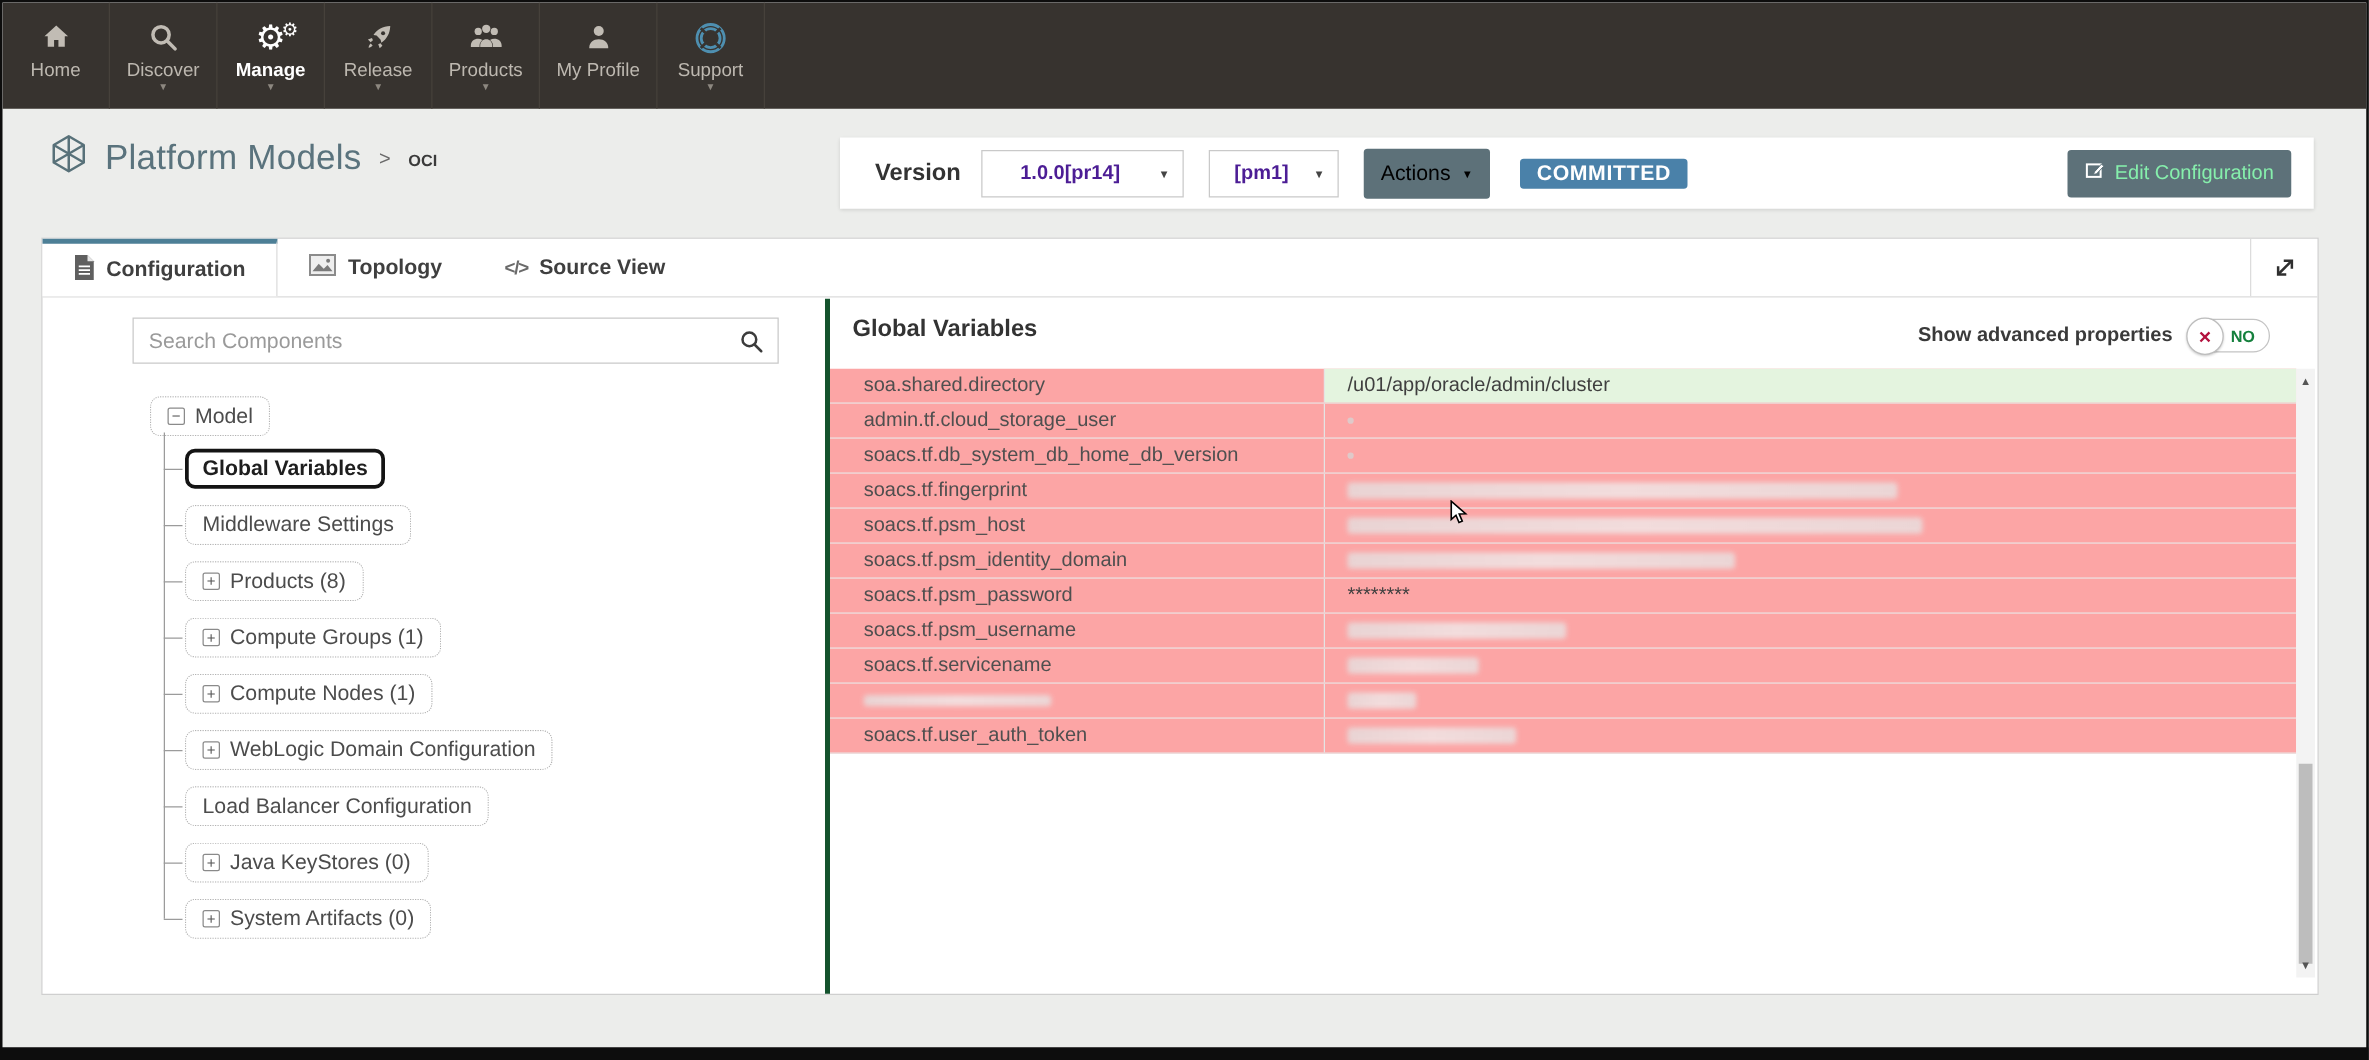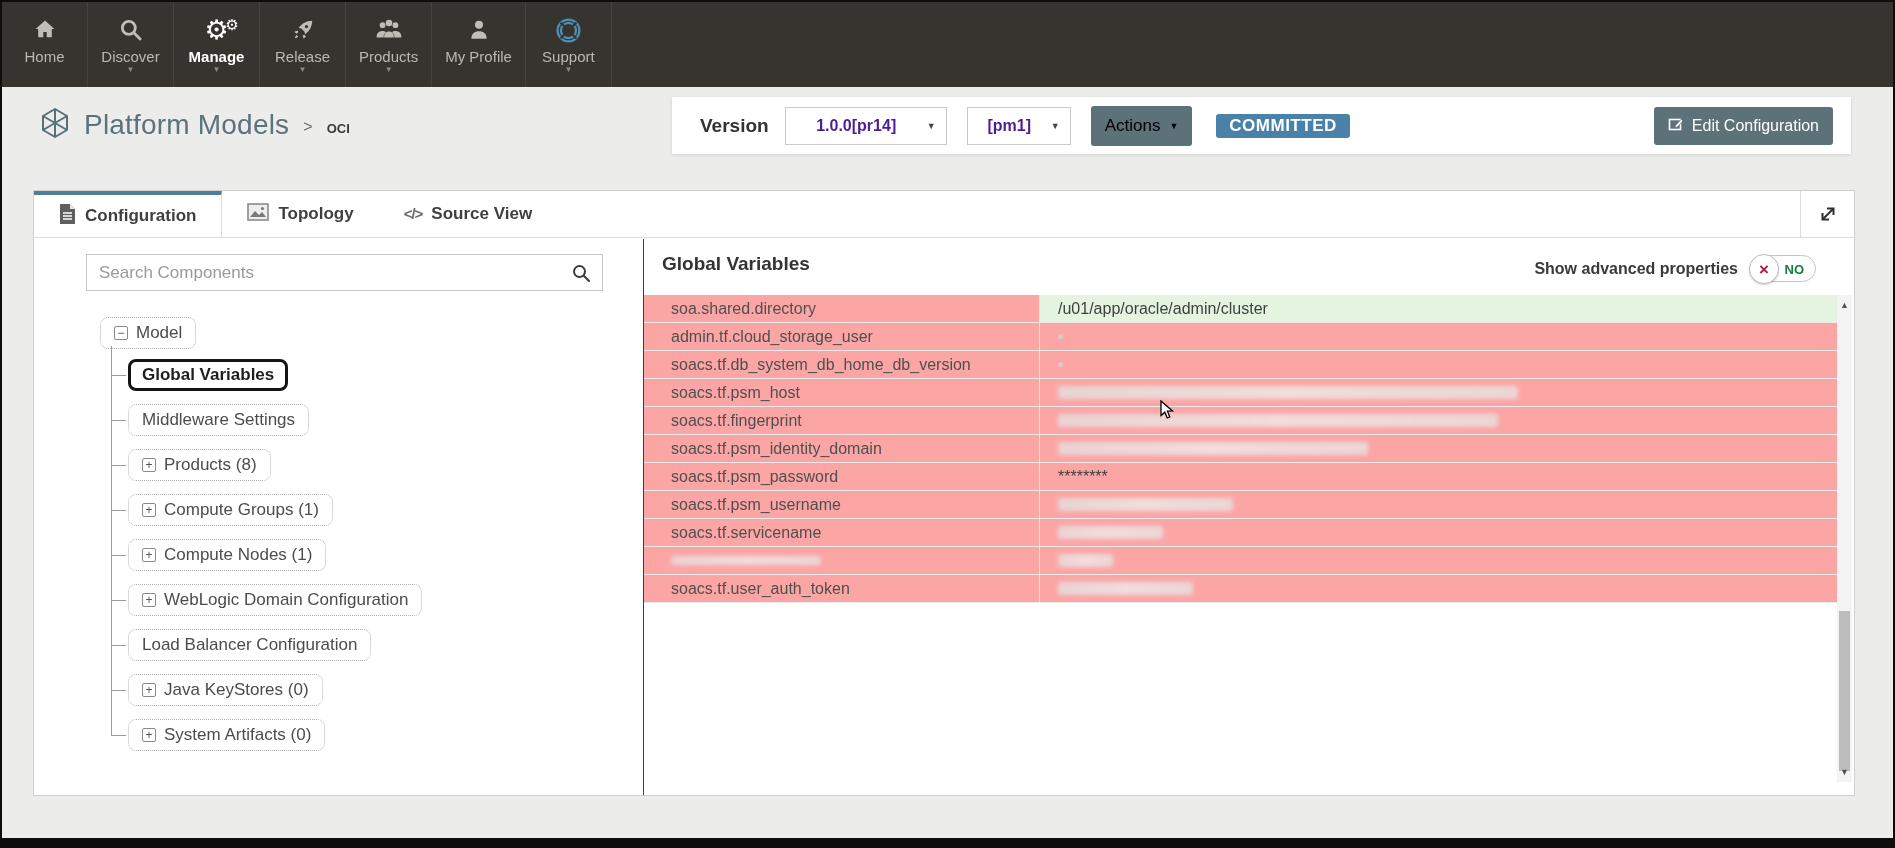--- a/index.html
+++ b/index.html
@@ -19,42 +19,42 @@
   .nav-item.has-caret .nav-caret { visibility:visible; }
   .gear-combo { position:relative; color:#fff; font-size:27px; line-height:27px; }
   .gear-combo .gear-small { position:absolute; font-size:15px; top:-6px; right:-10px; }
 
   
   .title-block { position:absolute; left:36px; top:104px; display:flex; align-items:center; gap:12px; }
   .title-main { font-size:28px; color:#5a737d; font-weight:400; letter-spacing:.2px; }
   .title-sep { font-size:16px; color:#6a6a6a; margin:4px 2px 0 2px; }
   .title-current { font-size:19px; font-weight:bold; color:#3b3b3b; font-variant:small-caps; margin-top:4px; }
 
-  .version-bar { position:absolute; left:670px; top:95px; width:1179px; height:57px; background:#fff; box-shadow:0 1px 3px rgba(0,0,0,.12); display:flex; align-items:center; padding:0 18px; }
+  .version-bar { position:absolute; left:670px; top:108px; width:1179px; height:57px; background:#fff; box-shadow:0 1px 3px rgba(0,0,0,.12); display:flex; align-items:center; padding:0 18px; }
   .version-label { font-size:19px; font-weight:bold; color:#333; margin:0 16px 0 10px; }
   .select-box { height:38px; background:#fff; border:1px solid #c9c9c9; display:flex; align-items:center; justify-content:space-between; padding:0 10px; cursor:pointer; }
   .select-box .sel-val { font-size:16px; font-weight:bold; color:#4c1d95; margin:0 auto; }
   .select-box .sel-caret { font-size:9px; color:#444; margin-left:10px; }
   .sel-version { width:162px; }
   .sel-instance { width:104px; margin-left:20px; }
   .btn-actions { margin-left:20px; height:40px; padding:0 14px; background:#5d7179; color:#000000; font-size:17px; border:none; border-radius:3px; display:flex; align-items:center; gap:9px; cursor:pointer; }
   .btn-actions .caret { font-size:9px; }
   .badge-status { margin-left:24px; height:24px; padding:0 13px; background:#4a81a9; color:#ffffff; font-size:17px; font-weight:bold; letter-spacing:.5px; border-radius:3px; display:flex; align-items:center; }
-  .btn-edit { margin-left:auto; height:38px; padding:0 14px; background:#5d7179; color:#ffffff; font-size:16px; border:none; border-radius:3px; display:flex; align-items:center; gap:8px; cursor:pointer; }
+  .btn-edit { margin-left:auto; height:38px; padding:0 14px; background:#5d7179; color:#86efac; font-size:16px; border:none; border-radius:3px; display:flex; align-items:center; gap:8px; cursor:pointer; }
 
   
   .card { position:absolute; left:31px; top:188px; width:1822px; height:606px; background:#fff; border:1px solid #cfcfcf; }
   .tabbar { position:relative; height:47px; border-bottom:1px solid #dcdcdc; display:flex; }
   .tab { display:flex; align-items:center; gap:9px; padding:0 25px; font-size:17px; font-weight:600; color:#3f3f3f; cursor:pointer; }
   .tab.active { border-top:4px solid #4d7f96; border-right:1px solid #dcdcdc; background:#fff; }
   .tab .code-glyph { font-size:15px; font-weight:bold; color:#6a6a6a; letter-spacing:-1px; }
   .tab-expand { position:absolute; right:0; top:0; width:54px; height:46px; border-left:1px solid #dcdcdc; display:flex; align-items:center; justify-content:center; cursor:pointer; }
 
   .content { position:absolute; top:48px; left:0; right:0; bottom:0; display:flex; }
-  .aside { width:610px; border-right:1px solid #14532d; position:relative; }
+  .aside { width:610px; border-right:4px solid #14532d; position:relative;margin-left:20px; }
   .mainpane { flex:1; position:relative; }
 
   
   .search-box { position:absolute; left:52px; top:15px; width:517px; height:37px; border:1px solid #c9c9c9; background:#fff; display:flex; align-items:center; }
   .search-box input { flex:1; border:none; outline:none; font-size:17px; color:#333; padding:0 12px; font-family:"Liberation Sans",sans-serif; background:transparent; }
   .search-box input::placeholder { color:#9a9a9a; }
   .search-btn { width:42px; height:100%; display:flex; align-items:center; justify-content:center; cursor:pointer; background:transparent; border:none; }
 
   
   .tree { position:absolute; left:66px; top:78px; }
@@ -355,32 +355,32 @@
               <div class="gv-row">
                 <div class="cell-name">
                   <span>soacs.tf.db_system_db_home_db_version</span>
                 </div>
     <div class="cell-value">
                   <span class="smudge dot" style="width:5px"></span>
                 </div>
               </div>
               <div class="gv-row">
                 <div class="cell-name">
+                  <span>soacs.tf.fingerprint</span>
+                </div>
+    <div class="cell-value">
+                  <span class="smudge" style="width:440px"></span>
+                </div>
+              </div>
+              <div class="gv-row">
+                <div class="cell-name">
                   <span>soacs.tf.psm_host</span>
                 </div>
     <div class="cell-value">
                   <span class="smudge" style="width:460px"></span>
-                </div>
-              </div>
-              <div class="gv-row">
-                <div class="cell-name">
-                  <span>soacs.tf.fingerprint</span>
-                </div>
-    <div class="cell-value">
-                  <span class="smudge" style="width:440px"></span>
                 </div>
               </div>
               <div class="gv-row">
                 <div class="cell-name">
                   <span>soacs.tf.psm_identity_domain</span>
                 </div>
     <div class="cell-value">
                   <span class="smudge" style="width:310px"></span>
                 </div>
               </div>

